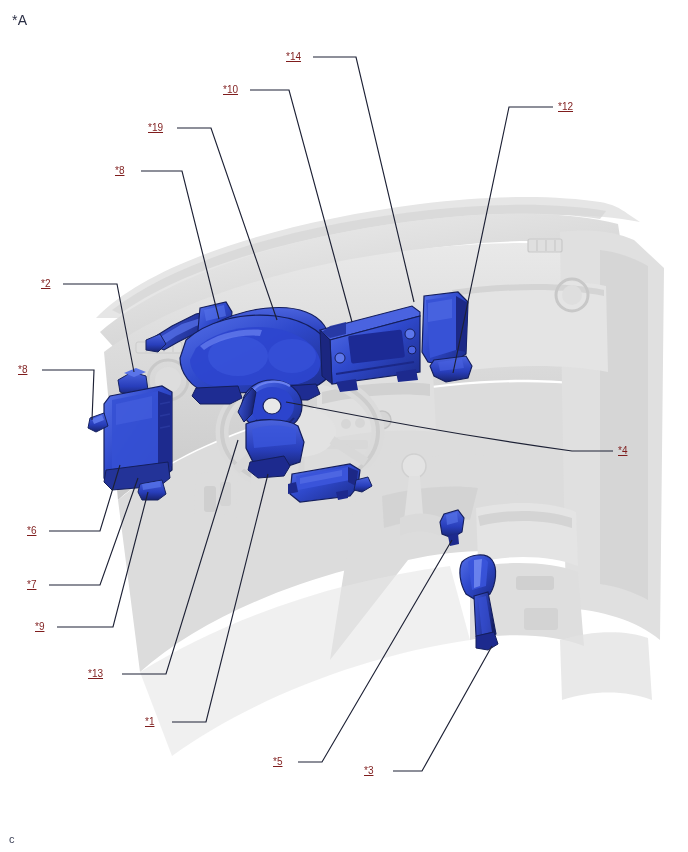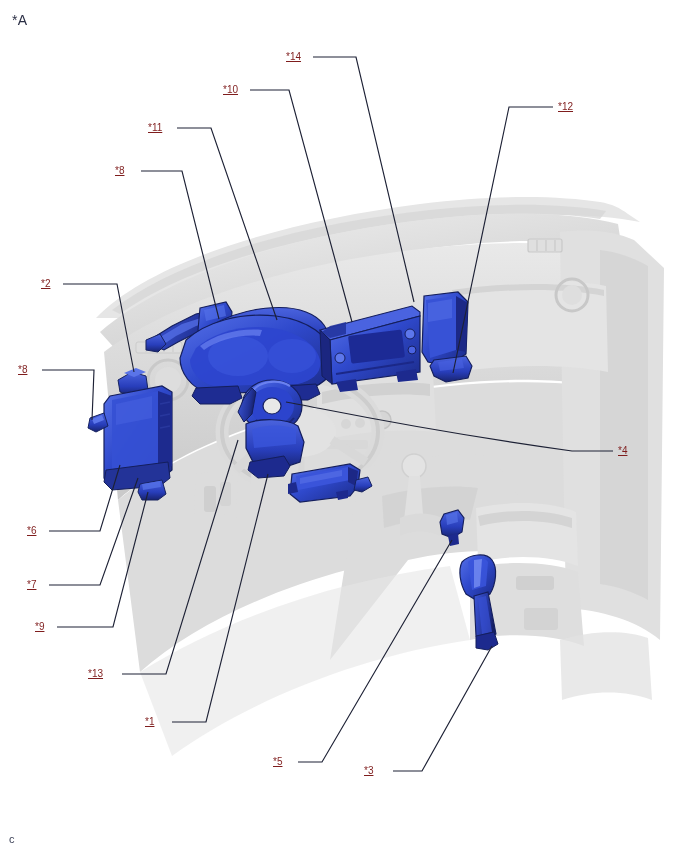--- a/index.html
+++ b/index.html
@@ -356,21 +356,21 @@
       <path d="M613,451 L572,451 C420,430 330,410 286,402"></path>
     </g>
   </svg>
 
   <div class="callout" style="left:41px;top:278px">*2</div>
   <div class="callout" style="left:18px;top:364px">*8</div>
   <div class="callout" style="left:27px;top:525px">*6</div>
   <div class="callout" style="left:27px;top:579px">*7</div>
   <div class="callout" style="left:35px;top:621px">*9</div>
   <div class="callout" style="left:115px;top:165px">*8</div>
-  <div class="callout" style="left:148px;top:122px">*11</div>
+  <div class="callout" style="left:148px;top:122px">*19</div>
   <div class="callout" style="left:223px;top:84px">*10</div>
   <div class="callout" style="left:286px;top:51px">*14</div>
   <div class="callout" style="left:558px;top:101px">*12</div>
   <div class="callout" style="left:618px;top:445px">*4</div>
   <div class="callout" style="left:88px;top:668px">*13</div>
   <div class="callout" style="left:145px;top:716px">*1</div>
   <div class="callout" style="left:273px;top:756px">*5</div>
   <div class="callout" style="left:364px;top:765px">*3</div>
 
 </div>

